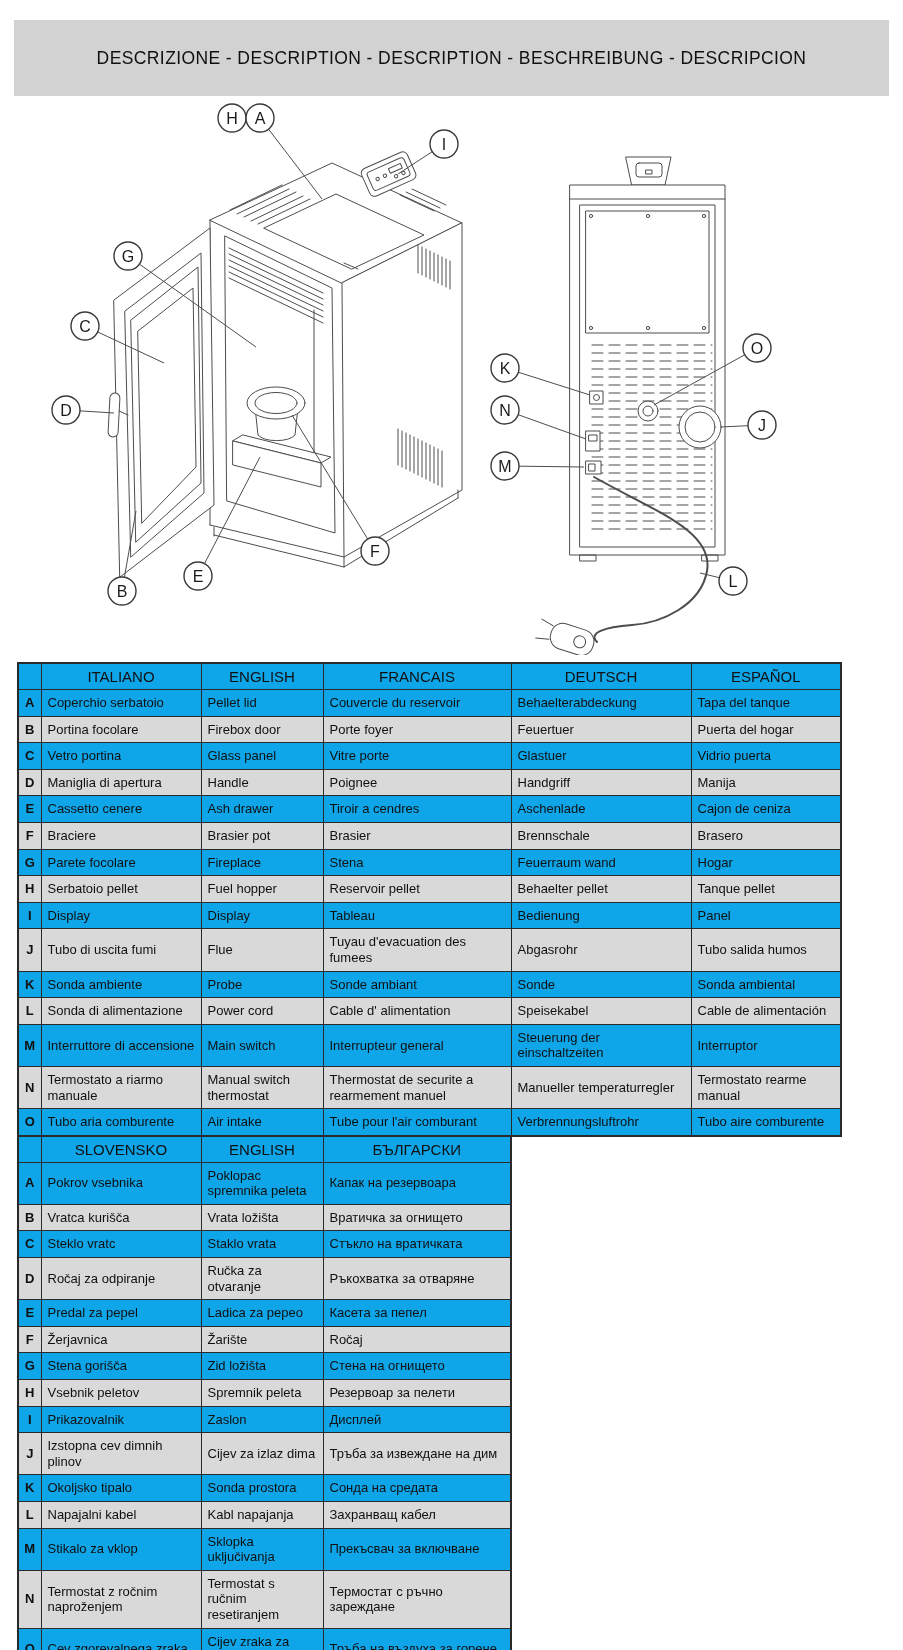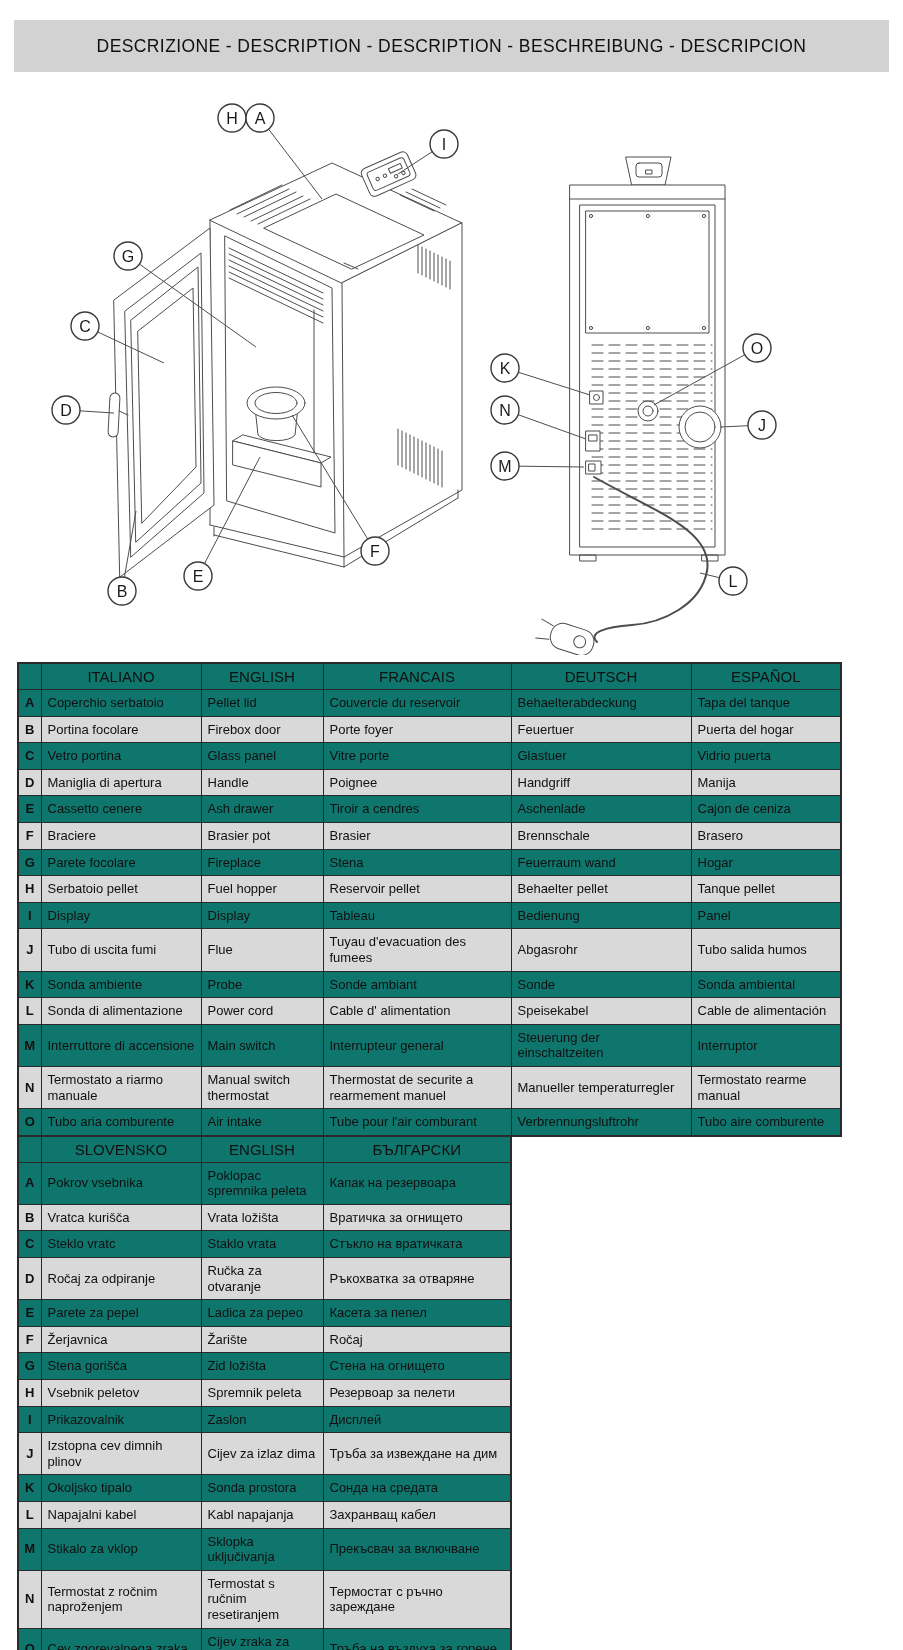--- a/index.html
+++ b/index.html
@@ -2,33 +2,33 @@
 <html><head>
 <meta charset="utf-8">
 <style>
   html,body{margin:0;padding:0;}
   body{
     width:903px;height:1650px;background:#ffffff;position:relative;
     font-family:"Liberation Sans",sans-serif;color:#111;
     -webkit-font-smoothing:antialiased;
   }
   .title-band{
-    position:absolute;left:14px;top:20px;width:875px;height:52px;
+    position:absolute;left:14px;top:20px;width:875px;height:76px;
     background:var(--band-bg,#d2d2d2);
     display:flex;align-items:center;justify-content:center;
   }
   .title-band span{font-size:17.5px;letter-spacing:.4px;color:#101010;}
   svg.diagram{position:absolute;left:14px;top:95px;}
   svg .art{stroke:#4d4d4d;stroke-width:1;fill:none;stroke-linejoin:round;stroke-linecap:round;}
   svg .white{fill:#ffffff;}
   svg .callout-line{stroke:#4d4d4d;stroke-width:1;}
   svg .callout-circle{fill:#ffffff;stroke:#3a3a3a;stroke-width:1.4;}
   svg .callout-text{font-family:"Liberation Sans",sans-serif;font-size:16px;fill:#1a1a1a;text-anchor:middle;}
   .tables{position:absolute;left:17px;top:662px;}
-  table{border-collapse:collapse;table-layout:fixed;border:2px solid #2a2a2a;background:#0f766e;}
+  table{border-collapse:collapse;table-layout:fixed;border:2px solid #2a2a2a;background:#0ea5e9;}
   #table-secondary{margin-top:-2px;}
   th{
     font-size:15px;font-weight:normal;padding:4px 2px;
     border:1px solid #2a2a2a;text-align:center;color:#101010;
   }
   td{
     font-size:13px;line-height:1.2;padding:5px 6px;
     border:1px solid #2a2a2a;vertical-align:middle;color:#101010;
     overflow:hidden;
   }
@@ -414,21 +414,21 @@
           <td>Стъкло на вратичката</td>
         </tr>
         <tr>
           <td class="letter">D</td>
           <td>Ročaj za odpiranje</td>
           <td>Ručka za otvaranje</td>
           <td>Ръкохватка за отваряне</td>
         </tr>
         <tr>
           <td class="letter">E</td>
-          <td>Parete za pepel</td>
+          <td>Predal za pepel</td>
           <td>Ladica za pepeo</td>
           <td>Касета за пепел</td>
         </tr>
         <tr>
           <td class="letter">F</td>
           <td>Žerjavnica</td>
           <td>Žarište</td>
           <td>Ročaj</td>
         </tr>
         <tr>

